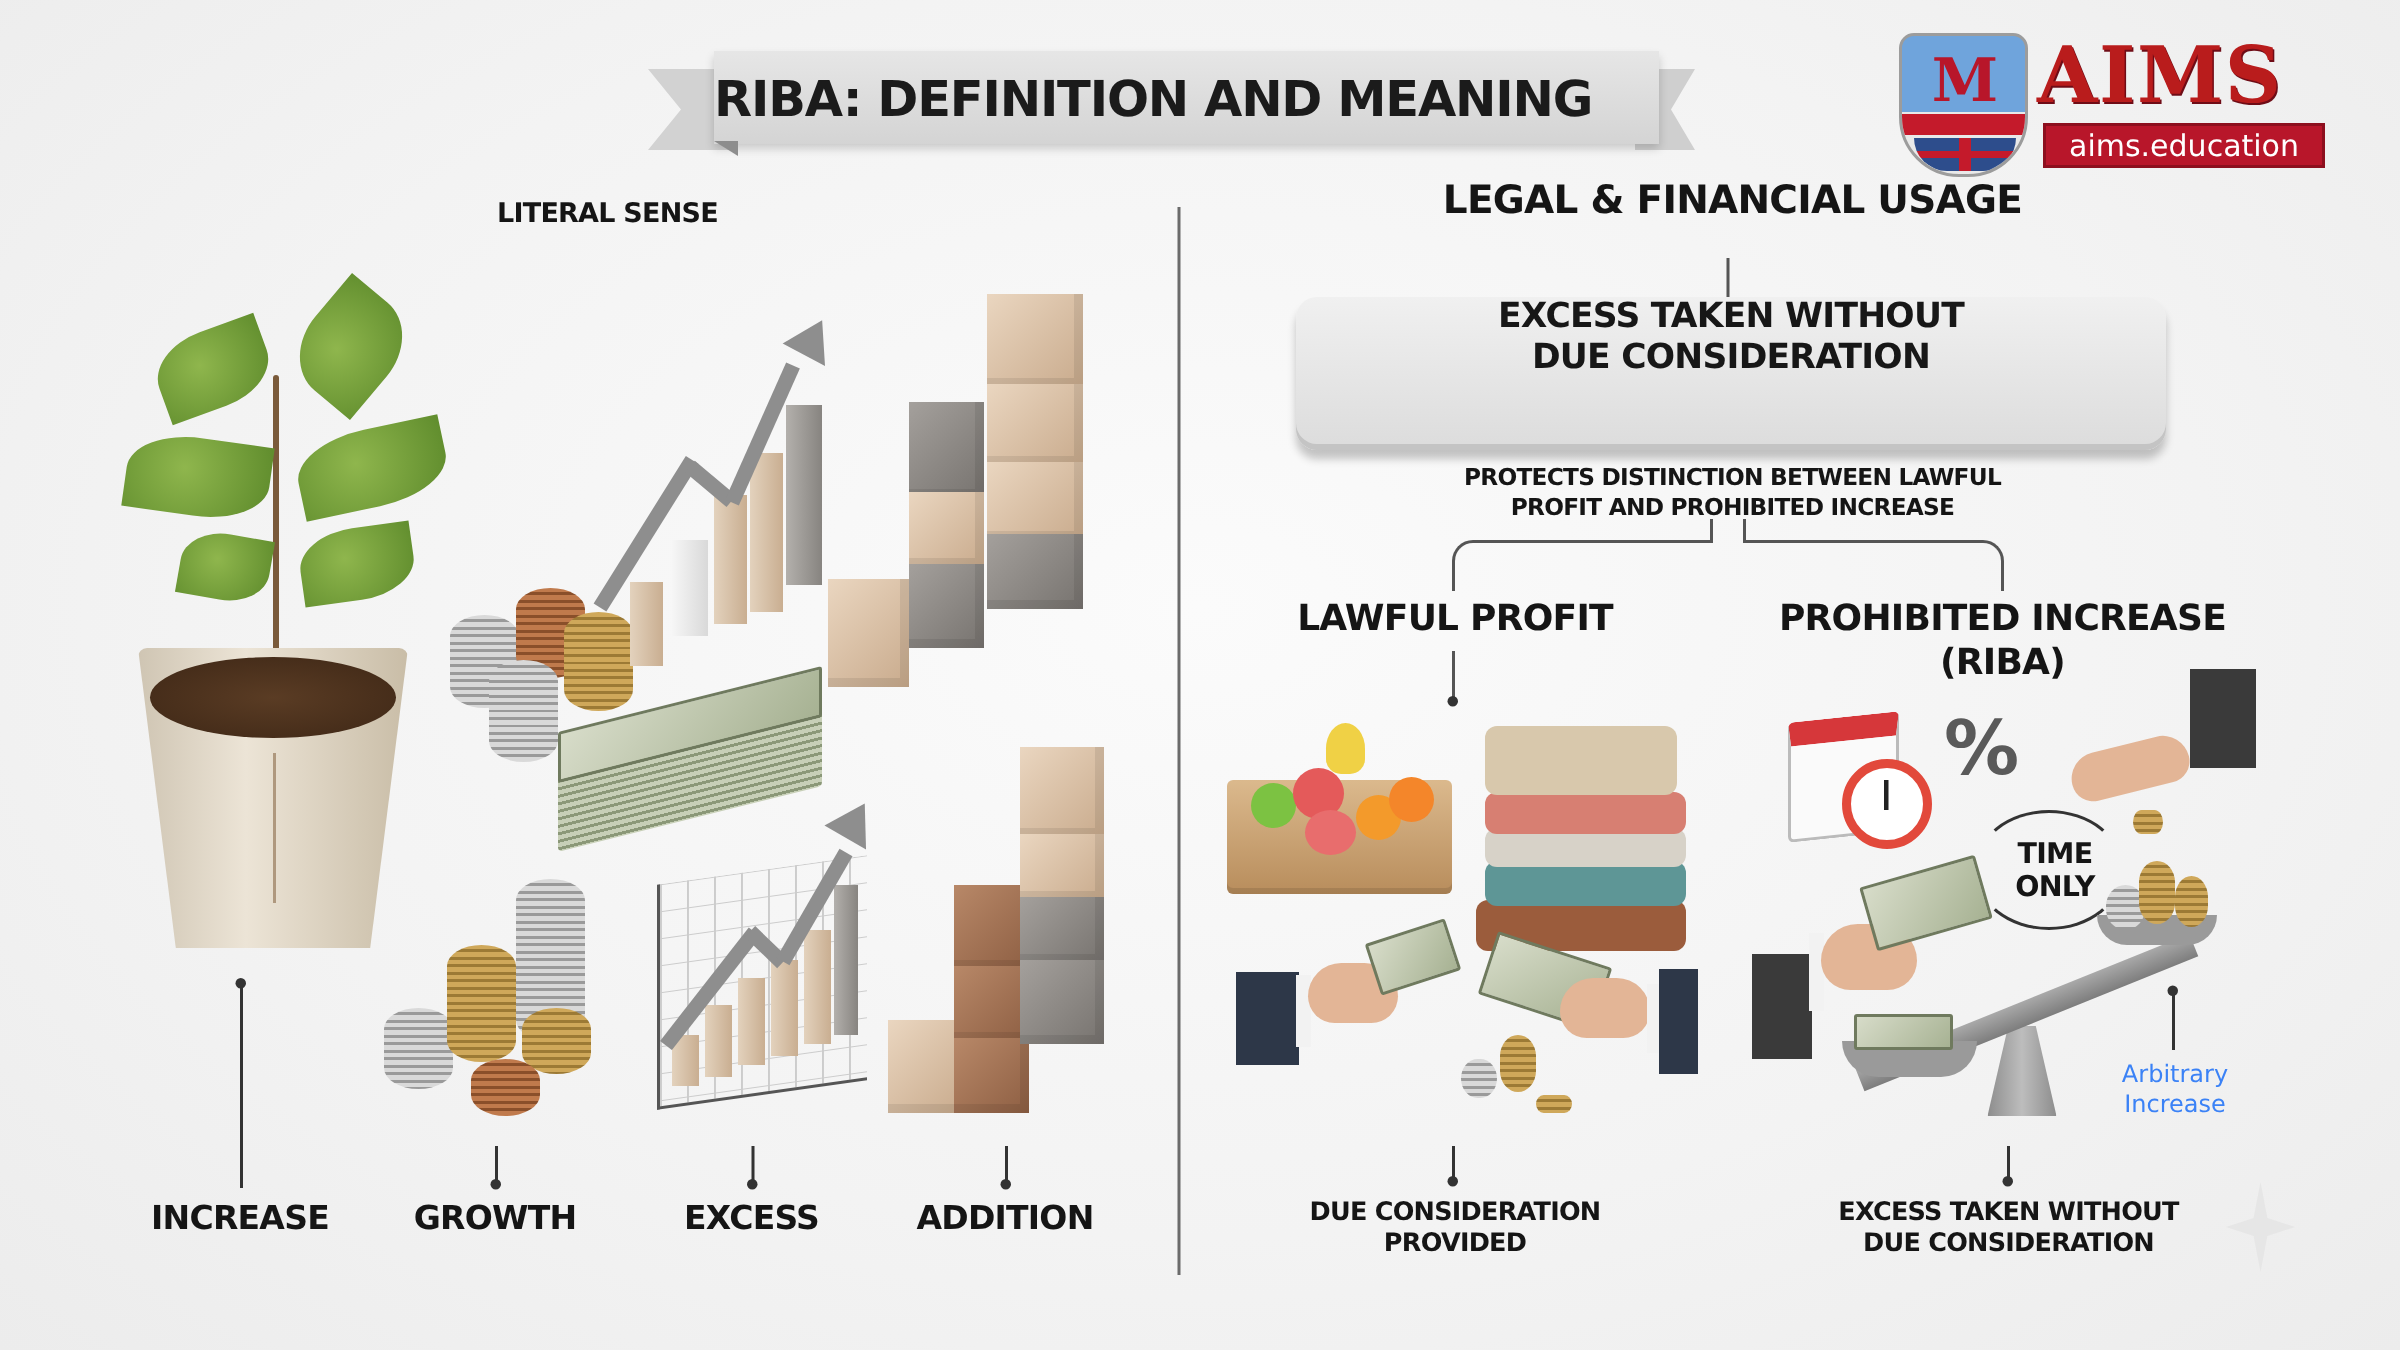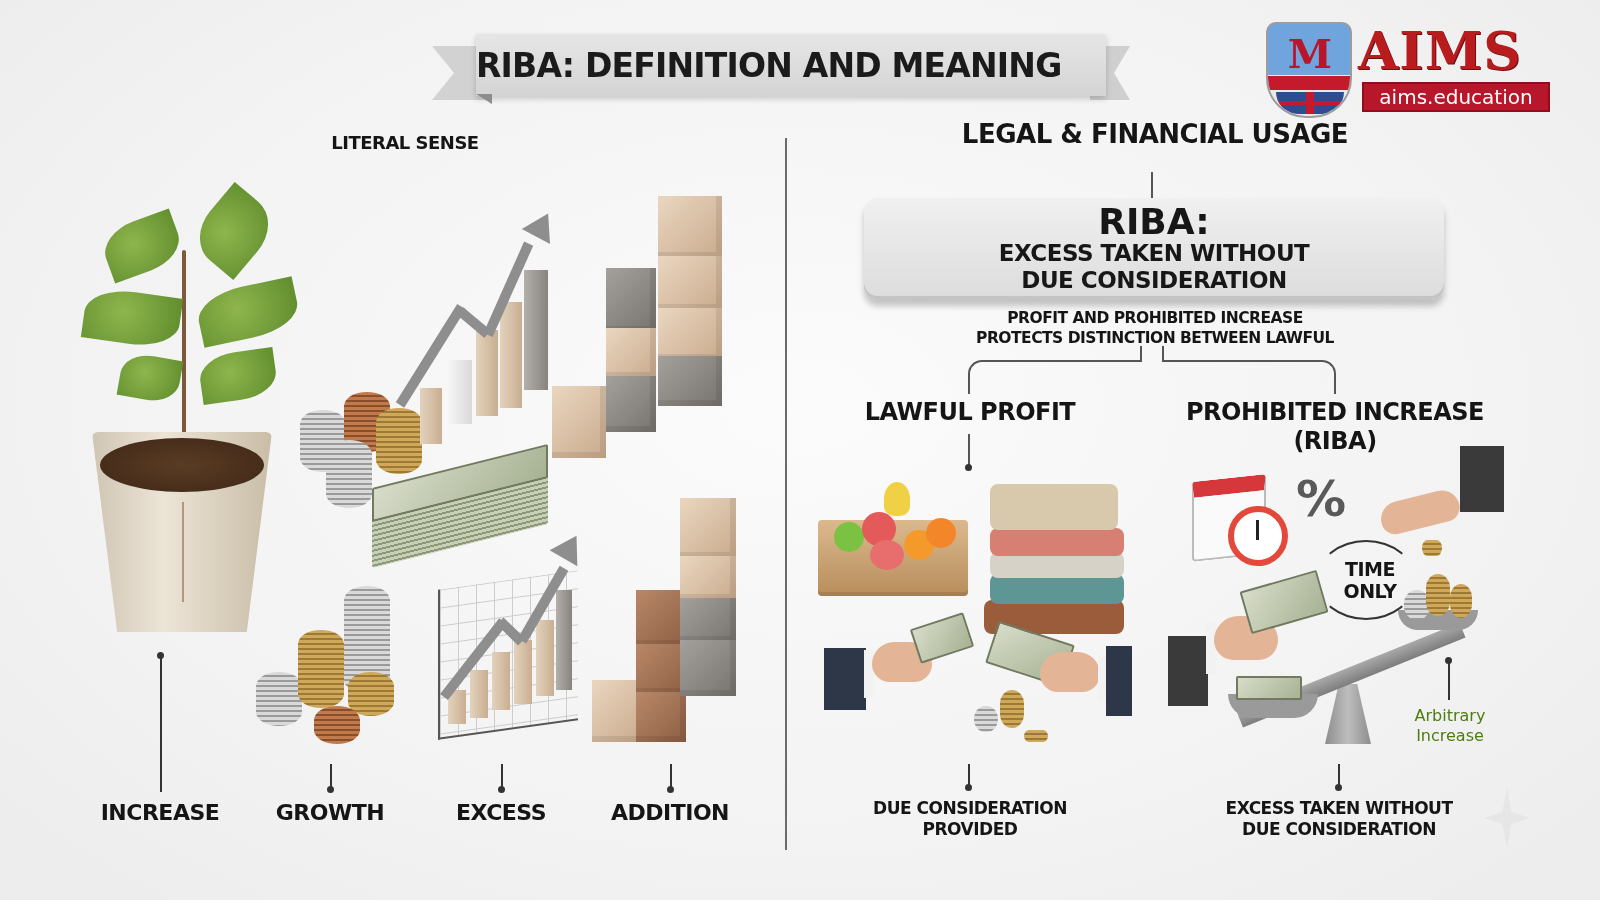--- a/index.html
+++ b/index.html
@@ -160,21 +160,21 @@
   .calendar { left: 1192px; top: 478px; width: 74px; height: 80px; background: #fafafa; border: 2px solid #bbb; border-top: 16px solid #d6373a; border-radius: 4px; transform: skewY(-6deg); }
   .clock { left: 1228px; top: 506px; width: 60px; height: 60px; border-radius: 50%; background: #fff; border: 6px solid #e2493b; }
   .clock::after { content:""; position:absolute; left: 22px; top: 8px; width: 3px; height: 20px; background: #222; }
   .percent { left: 1296px; top: 470px; font-family: "DejaVu Sans", sans-serif; font-size: 50px; font-weight: bold; color: #5a5a5a; }
   .time-only { left: 1330px; top: 558px; width: 80px; font-size: 19px; line-height: 22px; }
   .cycle-arc { left: 1316px; top: 540px; width: 100px; height: 80px; border: 2px solid #333; border-radius: 50%; border-left-color: transparent; border-right-color: transparent; }
   .scale-beam { left: 1240px; top: 640px; width: 240px; height: 16px; background: linear-gradient(#a9a9a9, #7d7d7d); transform: rotate(-22deg); transform-origin: left center; top: 712px; }
   .scale-pan-l { left: 1228px; top: 694px; width: 90px; height: 24px; background: #9a9a9a; border-radius: 0 0 40px 40px; }
   .scale-pan-r { left: 1398px; top: 610px; width: 80px; height: 20px; background: #9a9a9a; border-radius: 0 0 40px 40px; }
   .scale-stand { left: 1325px; top: 684px; width: 46px; height: 60px; background: linear-gradient(90deg,#8d8d8d,#bdbdbd,#8d8d8d); clip-path: polygon(30% 0,70% 0,100% 100%,0 100%); }
-  .arbitrary { left: 1400px; top: 706px; width: 100px; font-family: "DejaVu Sans", sans-serif; font-size: 16px; line-height: 20px; text-align: center; color: #4d7c0f; }
+  .arbitrary { left: 1400px; top: 706px; width: 100px; font-family: "DejaVu Sans", sans-serif; font-size: 16px; line-height: 20px; text-align: center; color: #3b82f6; }
   .stem-arb { left: 1448px; top: 660px; width: 2px; height: 40px; background: #333; }
 
   .bottom-r-l { left: 860px; top: 798px; width: 220px; font-size: 17px; line-height: 21px; }
   .bottom-r-r { left: 1208px; top: 798px; width: 262px; font-size: 17px; line-height: 21px; }
 
   .sparkle { left: 1484px; top: 788px; width: 46px; height: 60px; background: #e6e6e6; clip-path: polygon(50% 0, 60% 40%, 100% 50%, 60% 60%, 50% 100%, 40% 60%, 0 50%, 40% 40%); }
 </style>
 </head>
 <body>
 
@@ -280,28 +280,27 @@
 
 <div class="h-label lbl" style="left:90px;width:140px;">INCREASE</div>
 <div class="h-label lbl" style="left:265px;width:130px;">GROWTH</div>
 <div class="h-label lbl" style="left:440px;width:122px;">EXCESS</div>
 <div class="h-label lbl" style="left:600px;width:140px;">ADDITION</div>
 
 <div class="abs h-label sec-right">LEGAL &amp; FINANCIAL USAGE</div>
 <div class="abs stem-right"></div>
 
 <div class="abs defbox">
-  <div class="big">RIBA:</div>
   <div class="sub">EXCESS TAKEN WITHOUT</div>
   <div class="sub">DUE CONSIDERATION</div>
 </div>
 
 <div class="abs h-label protects">
+  <div>PROTECTS DISTINCTION BETWEEN LAWFUL</div>
   <div>PROFIT AND PROHIBITED INCREASE</div>
-  <div>PROTECTS DISTINCTION BETWEEN LAWFUL</div>
 </div>
 
 <div class="abs br-l-up"></div>
 <div class="abs br-l"></div>
 <div class="abs br-r-up"></div>
 <div class="abs br-r"></div>
 
 <div class="abs h-label lawful">LAWFUL PROFIT</div>
 <div class="abs h-label prohib">
   <div>PROHIBITED INCREASE</div>

